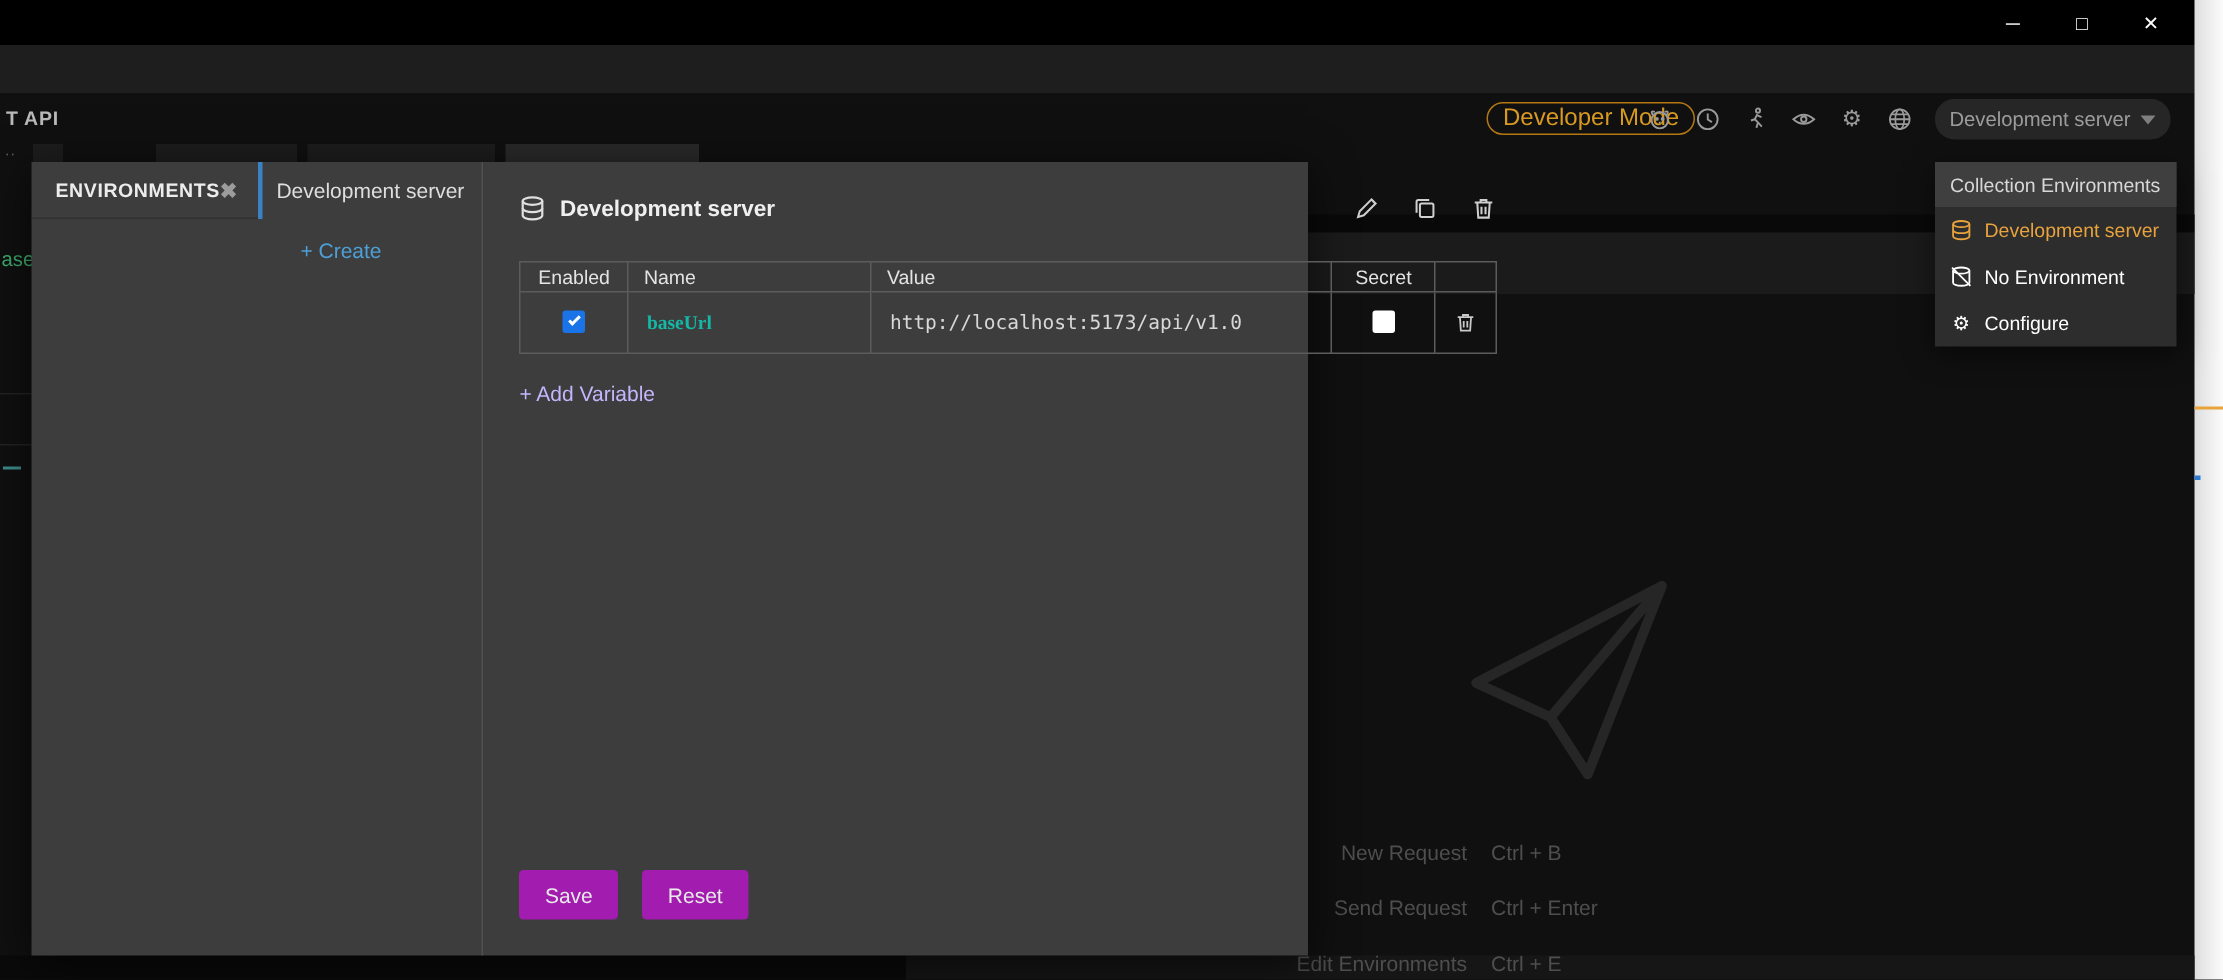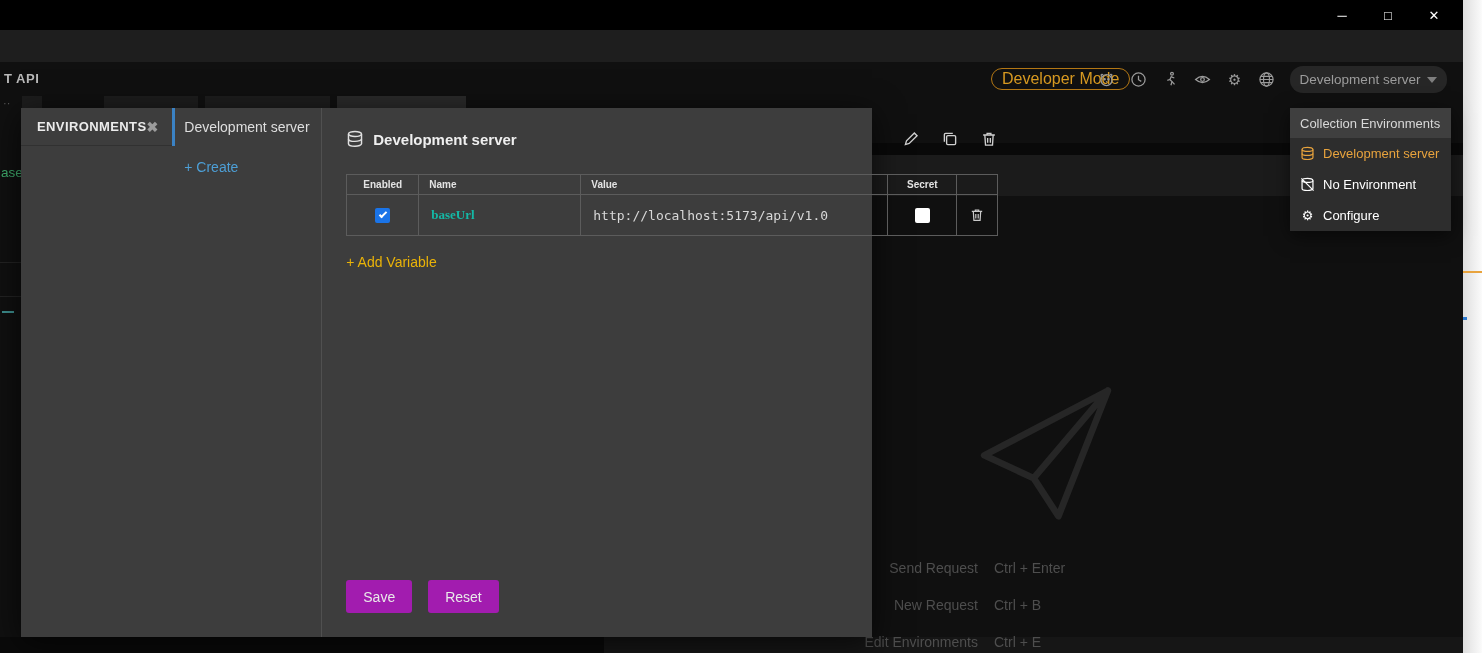--- a/index.html
+++ b/index.html
@@ -61,52 +61,52 @@
   #modal { left:21px; top:108px; width:851px; height:529px; background:#3d3d3d;
            box-shadow:0 6px 30px rgba(0,0,0,.65); display:flex; flex-direction:row; }
   #modal-header { height:38px; flex:0 0 38px; display:flex; align-items:center;
                   padding:0 14px 0 16px; border-bottom:1px solid #313131; }
   #modal-title { font-size:13px; font-weight:bold; color:#ececec; letter-spacing:.4px; flex:1; }
   #modal-close { color:#9c9c9c; font-size:14px; font-weight:bold; cursor:pointer; }
   #modal-body { flex:1; display:flex; min-height:0; }
 
   #env-sidebar { width:150px; border-right:1px solid #505050; display:flex; flex-direction:column; }
   .env-item { padding:11px 10px 11px 9px; border-left:3px solid #3b82c4; color:#dedede; font-size:14px; }
-  .create-link { margin:13px 0 0 12px; color:#4d9fd6; font-size:14px; }
+  .create-link { margin:13px 0 0 28px; color:#4d9fd6; font-size:14px; }
   .sidebar-spacer { flex:1; }
   .sidebar-foot { padding:0 0 10px 12px; color:#9a9a9a; font-size:12px; }
   .foot-item { display:flex; align-items:center; gap:6px; height:24px; }
   .foot-item svg { flex:0 0 auto; }
 
   #env-panel { flex:1; position:relative; padding:22px 24px; display:flex; flex-direction:column; }
   #panel-head { display:flex; align-items:center; }
   #panel-title { font-size:15px; font-weight:bold; color:#efefef; margin-left:9px; flex:1; }
   .panel-actions { display:flex; gap:21px; color:#cfcfcf; }
   .panel-actions .ico { width:18px; height:18px; }
 
   table#vars { border-collapse:collapse; margin-top:26px; table-layout:fixed; width:651px; }
   #vars th, #vars td { border:1px solid #5c5c5c; }
-  #vars th { height:20px; font-size:10px; font-weight:bold; color:#e3e3e3; text-align:left; padding-left:10px; }
+  #vars th { height:20px; font-size:13px; font-weight:normal; color:#e3e3e3; text-align:left; padding-left:10px; }
   #vars th.c, #vars td.c { text-align:center; padding-left:0; }
   #vars td { height:41px; }
   .col-enabled{width:72px;} .col-name{width:162px;} .col-value{width:307px;}
   .col-secret{width:69px;} .col-del{width:41px;}
   td.name-cell { font-family:Liberation Serif, serif; font-weight:bold; font-size:13px;
                  color:#14b8a6; padding-left:12px; }
   td.value-cell { font-family:"DejaVu Sans Mono", monospace; font-size:13px;
                   color:#d8d8d8; padding-left:12px; }
   .checkbox { width:15px; height:15px; border-radius:2px; display:inline-flex;
               align-items:center; justify-content:center; vertical-align:middle; }
   .checkbox.on { background:#1a74e8; }
   .checkbox.off { background:#ffffff; }
   .checkmark { width:8px; height:4px; border-left:2px solid #fff; border-bottom:2px solid #fff;
                transform:rotate(-45deg); margin-top:-3px; }
   .row-trash { color:#c9c9c9; display:flex; justify-content:center; }
 
-  .add-variable { margin-top:18px; color:#eab308; font-size:14px; }
+  .add-variable { margin-top:18px; color:#c4b5fd; font-size:14px; }
   #panel-buttons { position:absolute; left:24px; bottom:24px; display:flex; gap:16px; }
   .btn { height:33px; background:#a21caf; border:none; border-radius:3px; color:#e9e9e9;
          font-size:14px; font-family:"Liberation Sans", sans-serif; padding:0 17px; cursor:pointer; }
 
   
   #env-menu { left:1290px; top:108px; width:161px; background:#2d2d2d;
               box-shadow:0 5px 18px rgba(0,0,0,.55); font-size:13px; }
   #env-menu-header { height:30px; background:#3f3f3f; color:#d8d8d8; display:flex;
                      align-items:center; padding-left:10px; }
   .menu-item { height:31px; display:flex; align-items:center; gap:8px; padding-left:10px; color:#ffffff; }
@@ -190,26 +190,26 @@
 <div class="abs" id="bottom-left"></div>
 <div class="abs" id="bottom-right"></div>
 
 <div class="abs" id="paper-plane">
   <svg width="148" height="138" viewBox="0 0 148 145" fill="none" stroke="currentColor" stroke-width="7" stroke-linejoin="round">
     <path d="M138 8 L8 76 L60 100 L138 8 L86 140 L60 100"></path>
   </svg>
 </div>
 <div class="abs" id="shortcuts">
   <div class="shortcut-row">
+    <span class="shortcut-action">New Request</span>
+    <span class="shortcut-keys">Ctrl + B</span>
+  </div>
+  <div class="shortcut-row">
     <span class="shortcut-action">Send Request</span>
     <span class="shortcut-keys">Ctrl + Enter</span>
-  </div>
-  <div class="shortcut-row">
-    <span class="shortcut-action">New Request</span>
-    <span class="shortcut-keys">Ctrl + B</span>
   </div>
   <div class="shortcut-row">
     <span class="shortcut-action">Edit Environments</span>
     <span class="shortcut-keys">Ctrl + E</span>
   </div>
 </div>
 
 <div class="abs" id="modal">
   <div id="modal-header">
     <span id="modal-title">ENVIRONMENTS</span>

